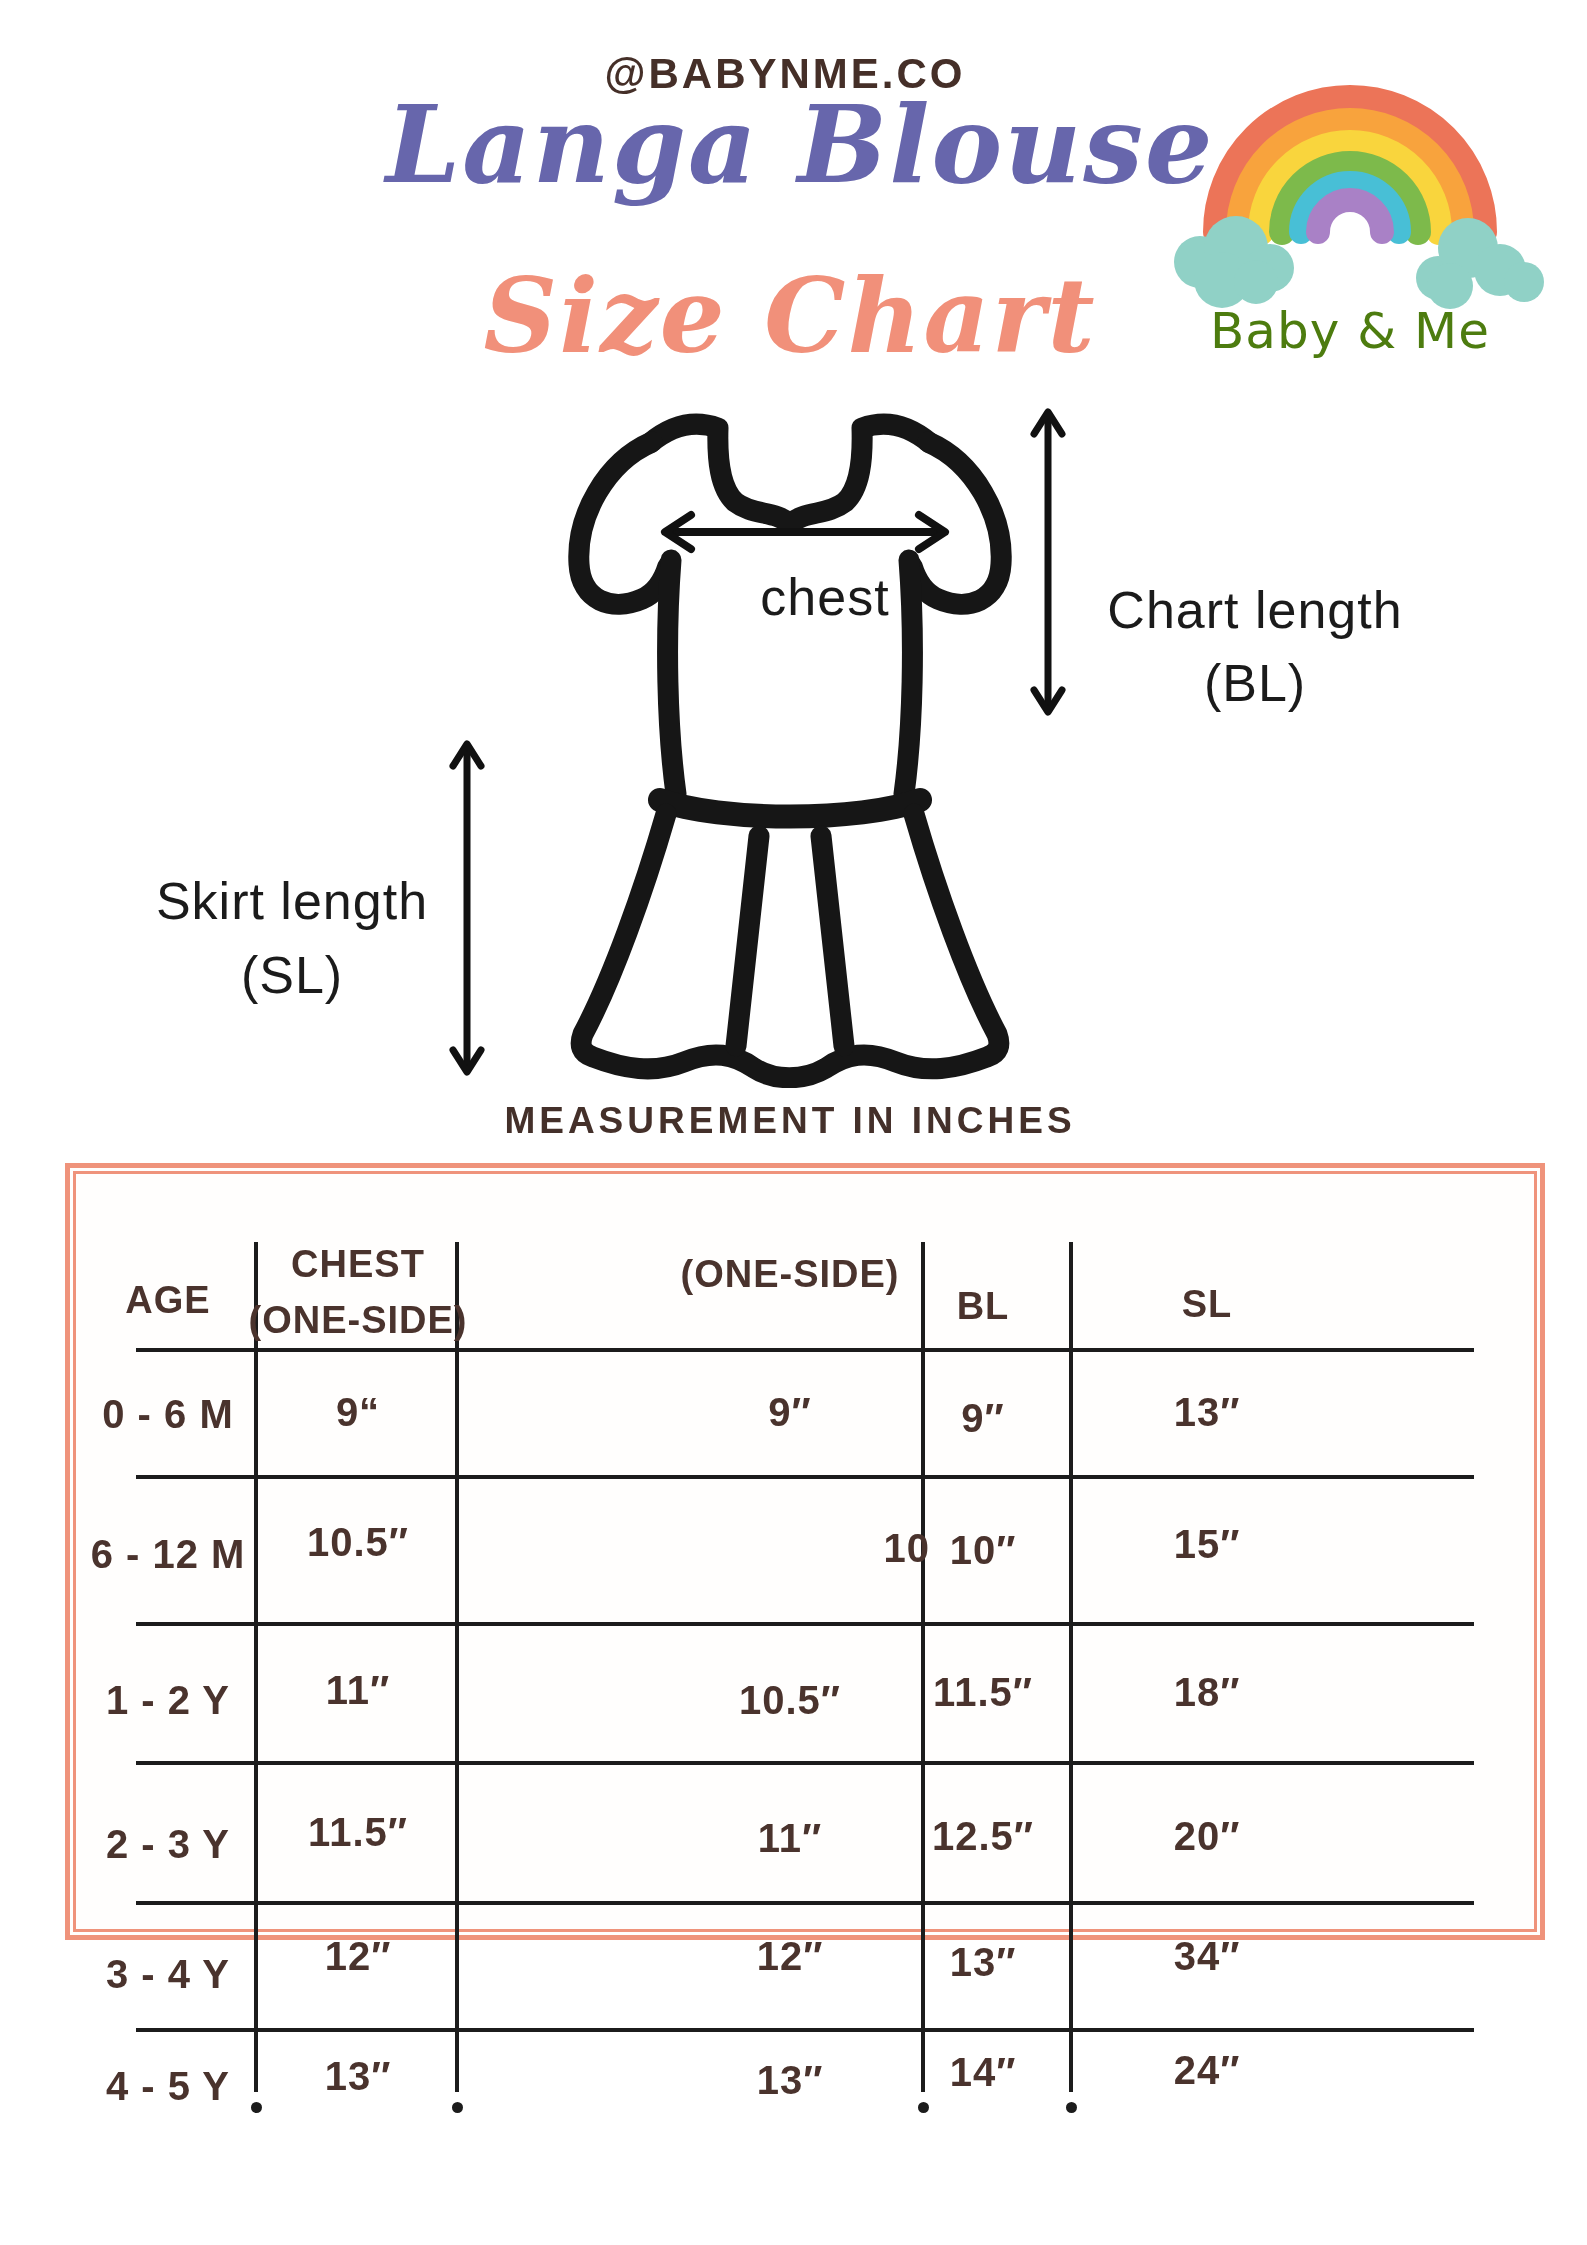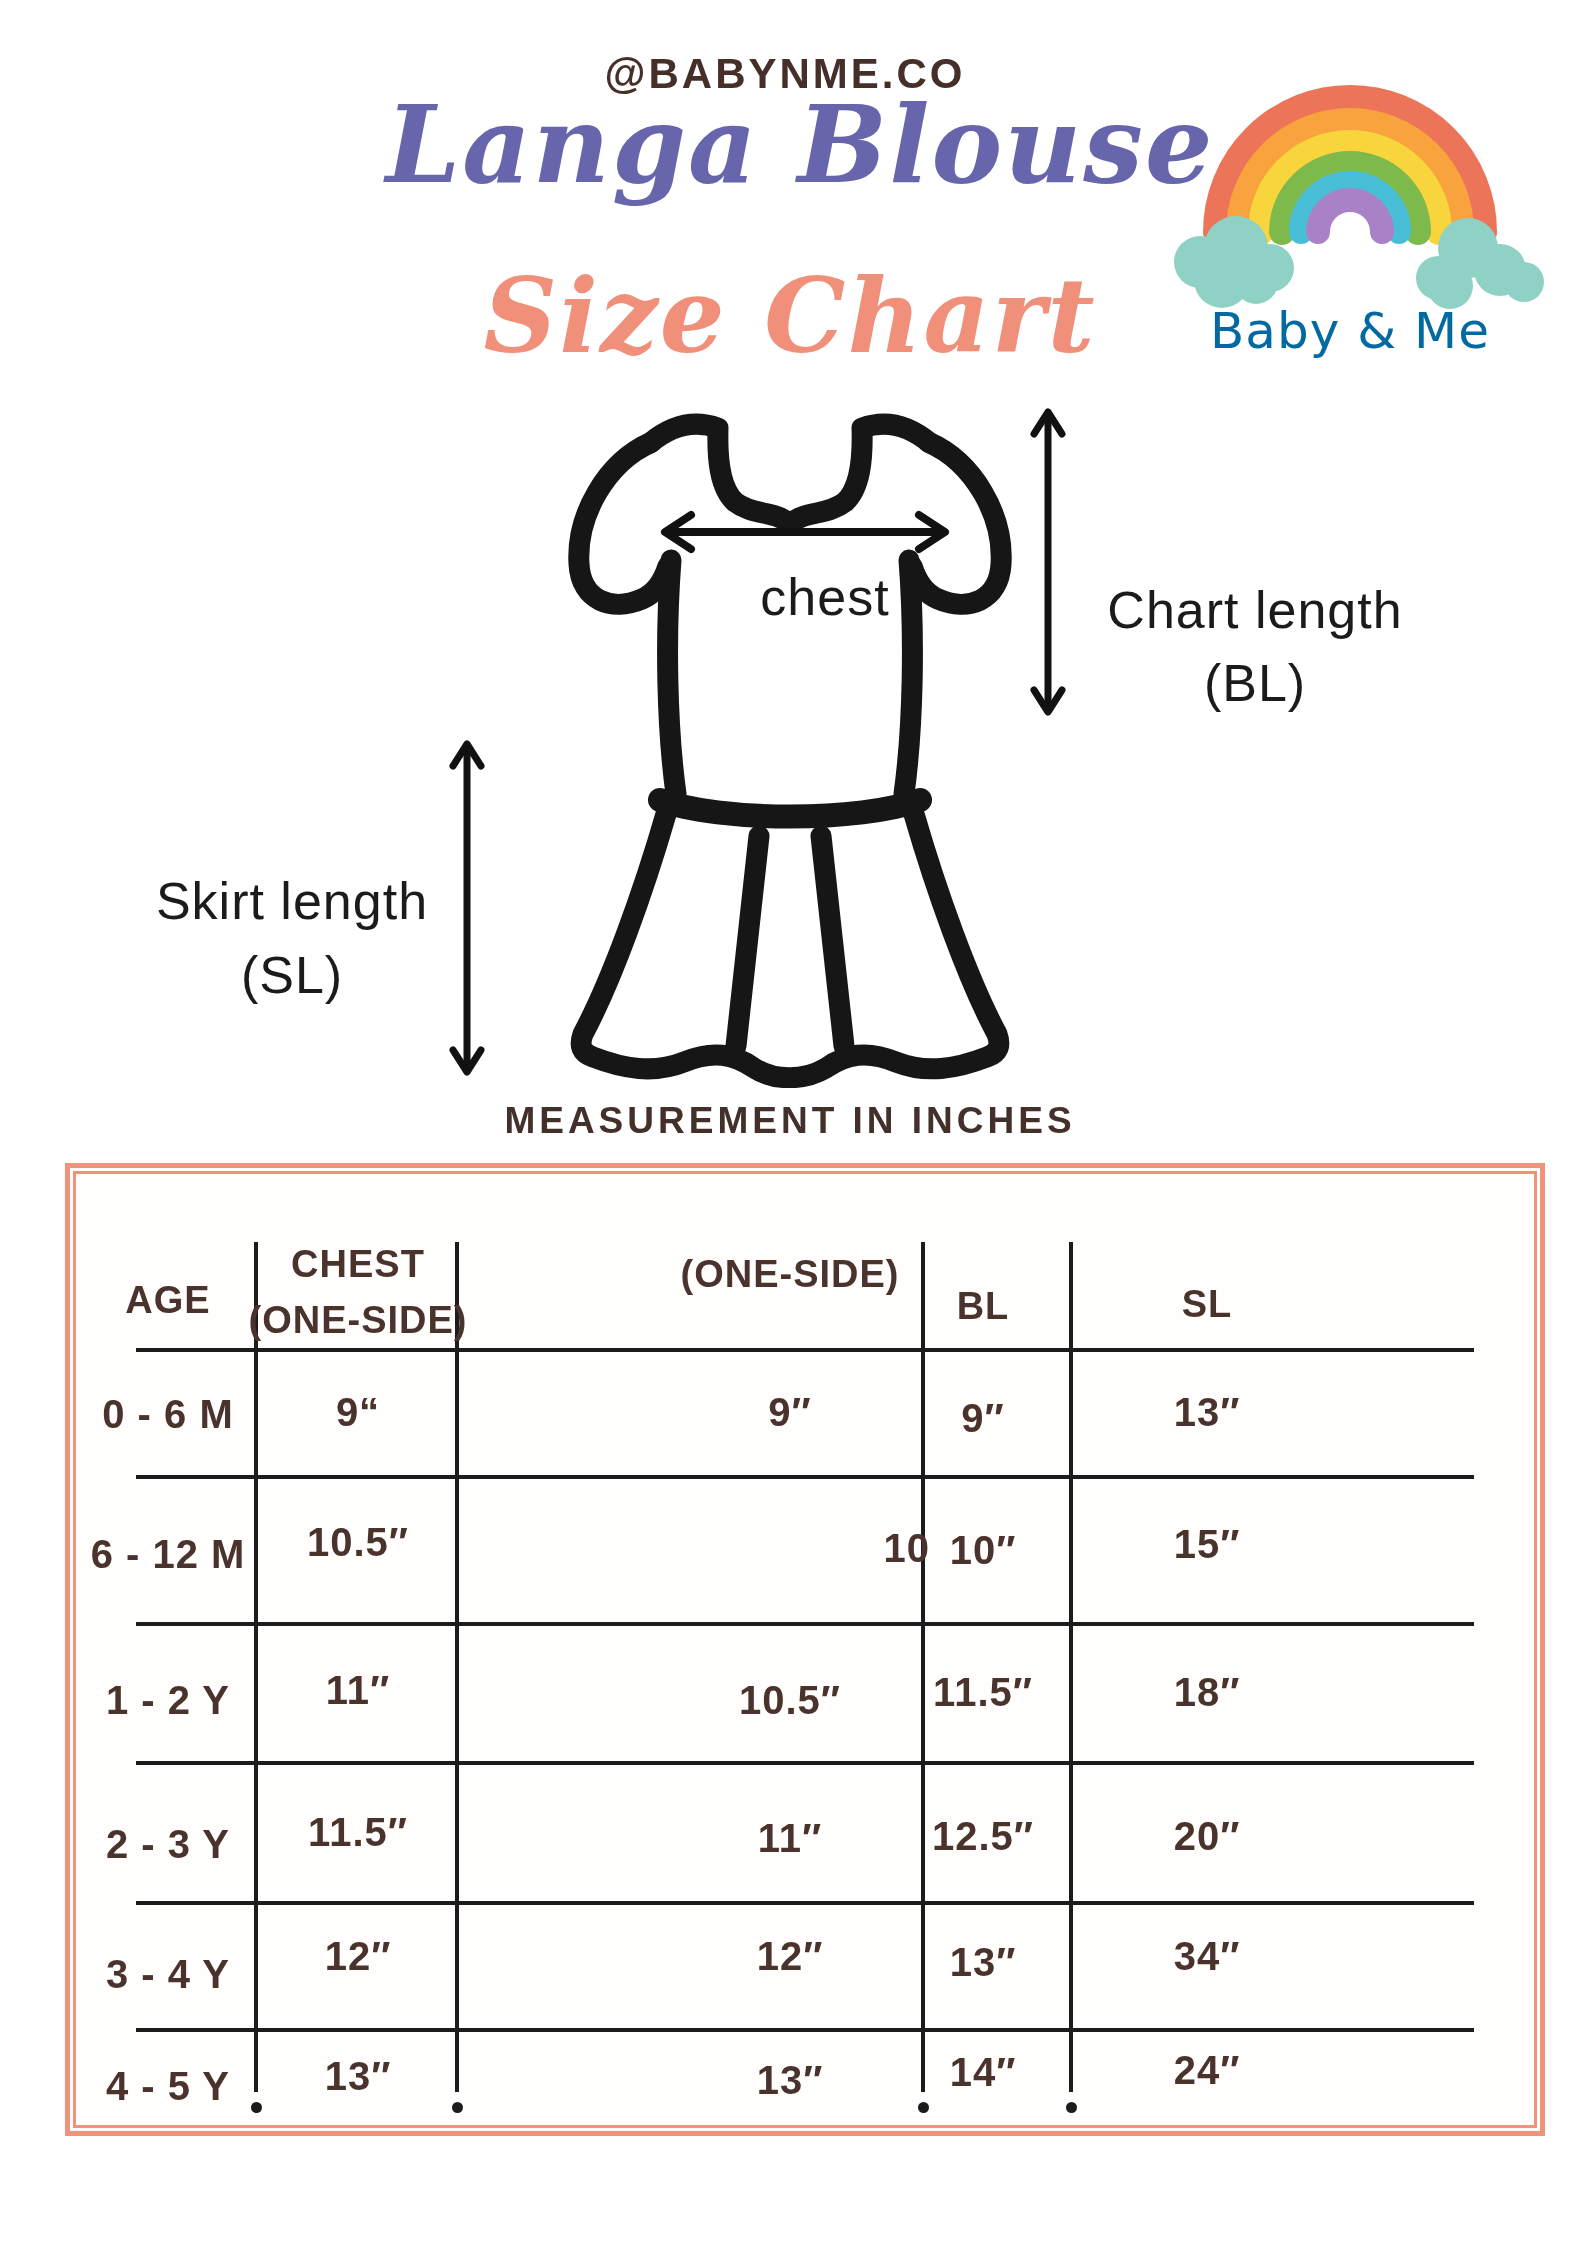--- a/index.html
+++ b/index.html
@@ -14,30 +14,30 @@
     font-size:42px;font-weight:bold;letter-spacing:3px;color:#452f28;}
   .title-main{left:0;top:82px;width:1600px;text-align:center;
     font-family:"DejaVu Serif",serif;font-style:italic;font-weight:bold;
     font-size:106px;color:#6766ac;letter-spacing:2px;}
   .title-sub{left:0;top:256px;width:1580px;text-align:center;
     font-family:"DejaVu Serif",serif;font-style:italic;font-weight:bold;
     font-size:102px;color:#f1907a;letter-spacing:2px;}
 
   .logo{left:1150px;top:36px;width:400px;text-align:center;}
   .brand-name{margin-top:-18px;text-align:center;font-size:50px;
-    color:#0369a1;letter-spacing:1px;font-family:"DejaVu Sans",sans-serif;}
+    color:#4d7c0f;letter-spacing:1px;font-family:"DejaVu Sans",sans-serif;}
 
   
   .diag-label{font-size:52px;color:#1b1b1b;letter-spacing:1px;
     text-align:center;line-height:1.35;font-weight:400;}
   .note{left:0;top:1100px;width:1580px;text-align:center;
     font-size:37px;font-weight:bold;letter-spacing:4px;color:#44302a;}
 
   
-  .size-table{left:65px;top:1163px;width:1480px;height:973px;
+  .size-table{left:65px;top:1163px;width:1480px;height:777px;
     border:5px solid #ef937b;padding:3px;box-sizing:border-box;background:#fffefd;}
   .size-table-inner{width:100%;height:100%;border:3px solid #ef937b;
     box-sizing:border-box;position:relative;}
   .vline{position:absolute;width:4px;background:#1c1c1c;top:68px;height:850px;}
   .hline{position:absolute;height:4px;background:#1c1c1c;left:60px;width:1338px;}
   .vdot{position:absolute;width:11px;height:11px;border-radius:50%;
     background:#1c1c1c;top:928px;}
   .hcell{position:absolute;width:280px;text-align:center;font-weight:bold;
     font-size:38px;color:#4a332d;line-height:56px;letter-spacing:1px;}
   .hcell span{display:block;}

